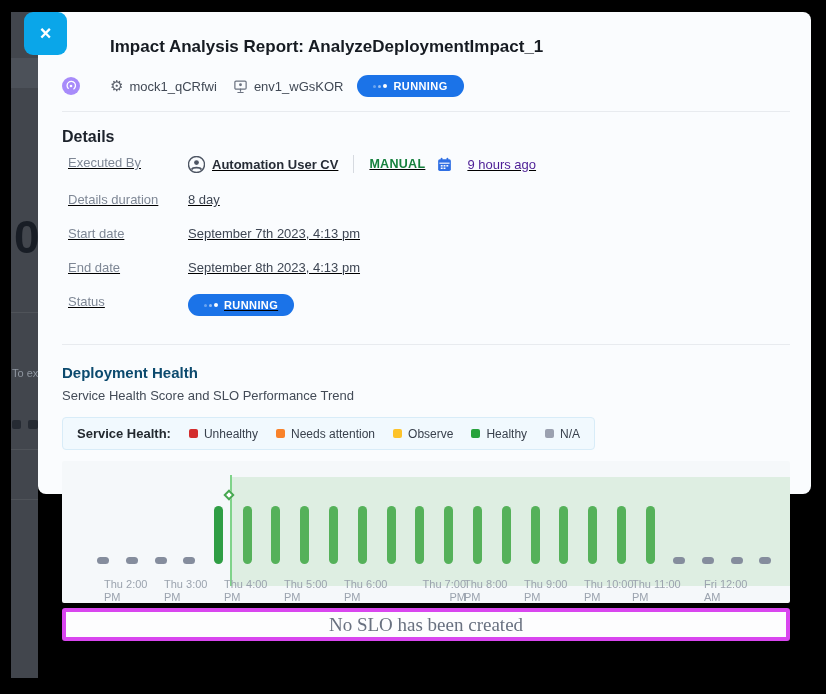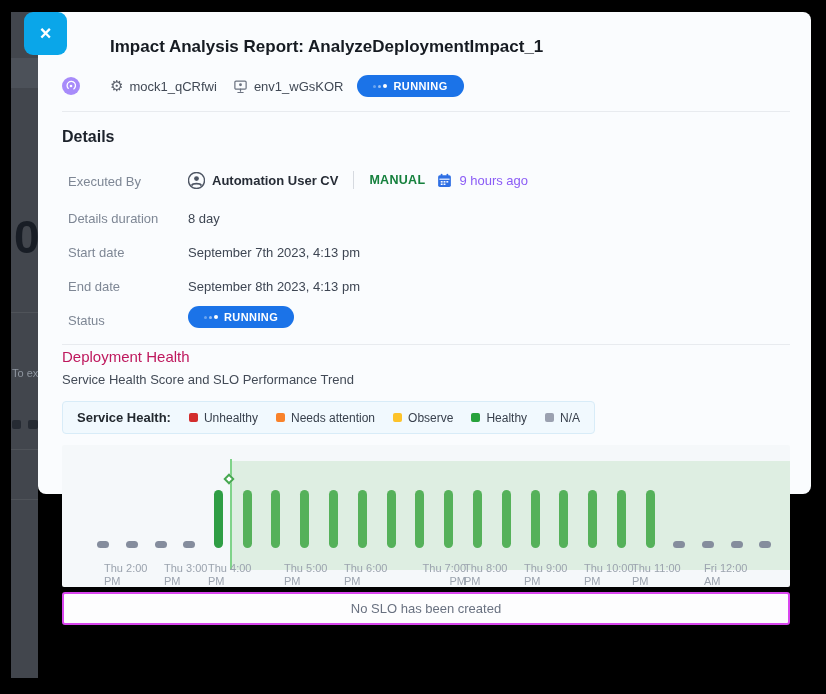--- a/index.html
+++ b/index.html
@@ -57,31 +57,31 @@
   }
   .dots { display:inline-flex; align-items:center; gap:2px; }
   .dots i { width:3px; height:3px; border-radius:50%; background:#fff; display:inline-block; }
   .dots i:nth-child(1){ opacity:.35; } .dots i:nth-child(2){ opacity:.55; } .dots i:nth-child(3){ opacity:1; width:4px; height:4px; }
 
   .hr { height:1px; background:#e8ebef; margin-top:14px; }
 
   .sec-h1 { margin-top:14px; font-size:16px; line-height:21px; font-weight:700; color:#1c222b; }
 
   .details-rows { margin-top:8px; margin-left:6px; }
-  .d-row { display:flex; align-items:flex-end; height:34px; }
+  .d-row { display:flex; align-items:flex-start; height:34px;text-decoration:underline; }
   .d-row.first { margin-bottom:3px; }
   .d-label { width:120px; flex:0 0 auto; font-size:13px; color:#7e8795; }
   .d-value { font-size:13px; color:#3e4653; display:flex; align-items:center; }
   .exec-name { font-weight:700; color:#262c36; margin-left:7px; }
   .v-sep { width:1px; height:18px; background:#d6dae0; margin:0 15px; }
   .trigger { font-weight:700; color:#15803d; font-size:12.5px; letter-spacing:0.3px; margin-right:12px; }
-  .time-ago { margin-left:7px; color:#8b5cf6; }
+  .time-ago { margin-left:15px; color:#4c1d95; }
   .d-row .pill { margin-left:0; }
 
-  .sec-h2 { margin-top:2px; font-size:15px; line-height:19px; font-weight:400; color:#be185d; }
+  .sec-h2 { margin-top:18px; font-size:15px; line-height:19px; font-weight:700; color:#0c4a6e; }
   .sec-sub { margin-top:6px; font-size:13px; color:#434b57; }
 
   .legend-panel {
     margin-top:14px; display:inline-flex; align-items:center; gap:18px;
     background:#f1f9fe; border:1px solid #d8ecf8; border-radius:4px;
     padding:8px 14px; height:33px;
   }
   .legend-title { font-size:13px; font-weight:700; color:#23292f; }
   .legend-item { display:flex; align-items:center; gap:6px; font-size:12px; color:#39414d; }
   .legend-sq { width:9px; height:9px; border-radius:2px; flex:0 0 auto; }
@@ -91,23 +91,23 @@
     background:#f5f8fa; border-radius:2px; overflow:hidden;
   }
   .shade { position:absolute; z-index:1; }
   .bar { position:absolute; z-index:2; }
   .marker-line { position:absolute; z-index:3; }
   .marker-diamond { position:absolute; z-index:4; width:8px; height:8px; background:#fff; border:2px solid #47a851; transform:rotate(45deg); }
   .x-label { position:absolute; z-index:3; top:117px; width:62px; font-size:11px; line-height:13px; color:#9ba3ae; }
 
   .slo-box {
     margin-top:5px; height:33px; width:728px;
-    background:#fdfdfe; border:2px solid #d946ef; border-radius:3px;
+    background:#fdfdfe; border:4px solid #d946ef; border-radius:3px;
     display:flex; align-items:center; justify-content:center;
-    font-size:13px; color:#697180;
+    font-size:19px; color:#697180;font-family:Liberation Serif, serif;
   }
 
   svg { display:block; }
 </style>
 </head>
 <body>
 
 <div class="backdrop-strip">
   <div class="bs-block"></div>
   <div class="bs-zero">0</div>
@@ -282,21 +282,21 @@
         <div class="marker-line" style="left: 167.584px; top: 14px; width: 2px; height: 111px; background: rgb(127, 211, 137);"></div>
         <div class="marker-diamond" style="left: 162.584px; top: 30px;"></div>
         <div class="x-label" style="left: 42px;">
           <div>Thu 2:00</div>
           <div>PM</div>
         </div>
         <div class="x-label" style="left: 102px;">
           <div>Thu 3:00</div>
           <div>PM</div>
         </div>
-        <div class="x-label" style="left: 146px;">
+        <div class="x-label" style="left: 162px;">
           <div>Thu 4:00</div>
           <div>PM</div>
         </div>
         <div class="x-label" style="left: 222px;">
           <div>Thu 5:00</div>
           <div>PM</div>
         </div>
         <div class="x-label" style="left: 282px;">
           <div>Thu 6:00</div>
           <div>PM</div>

